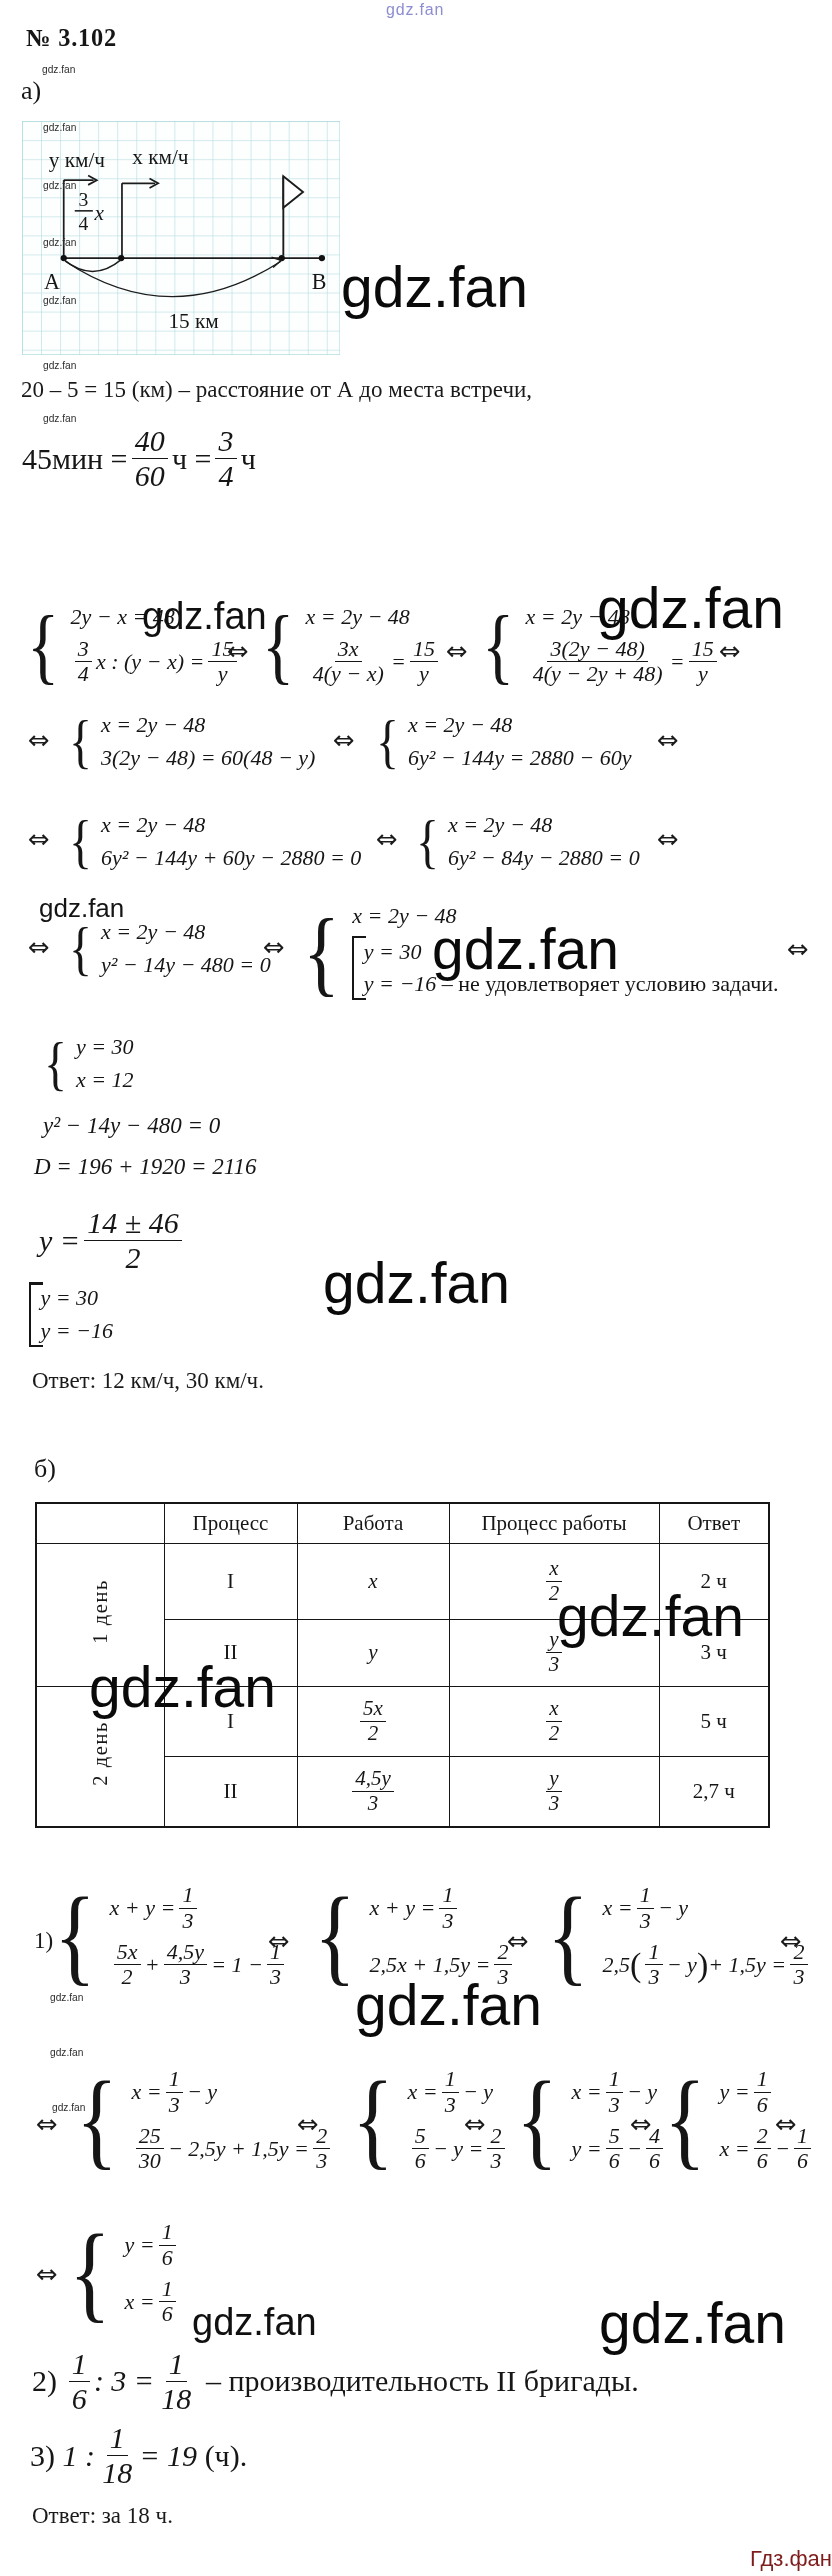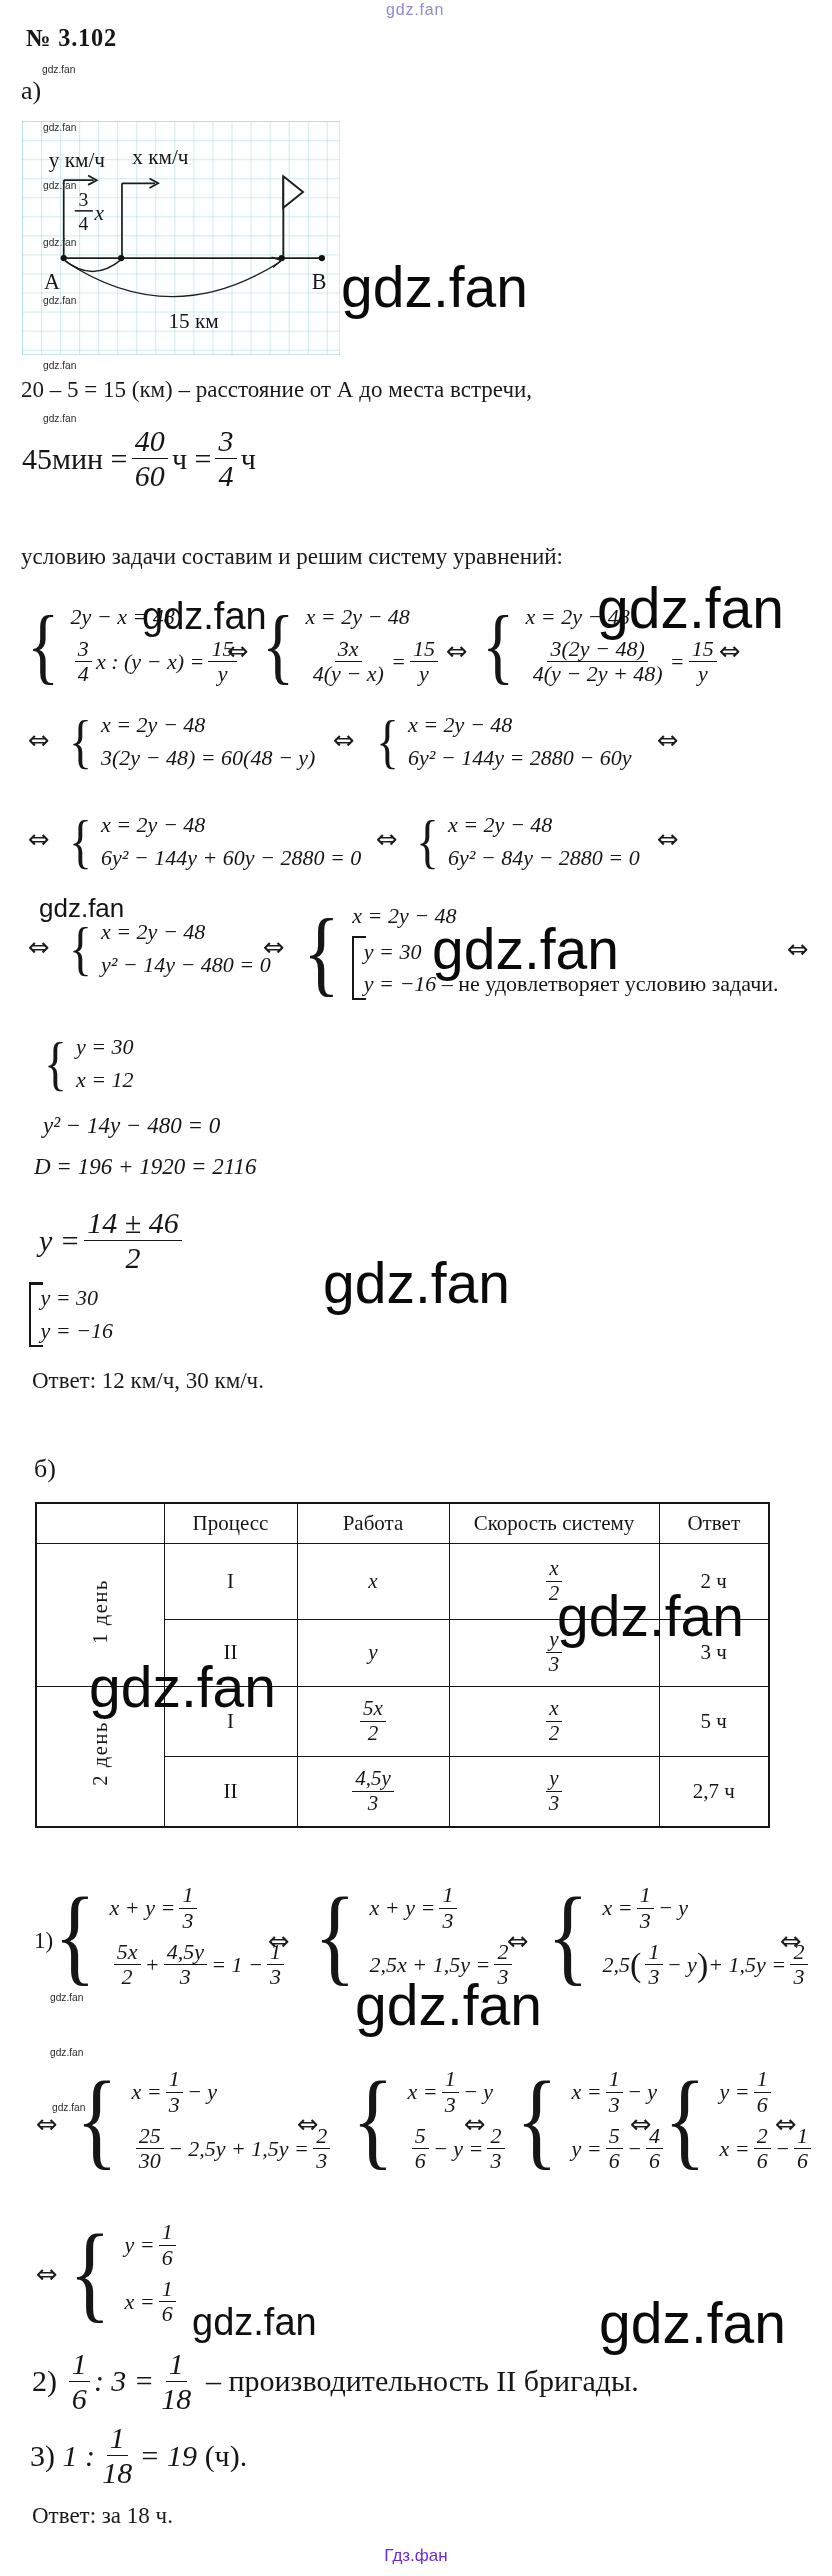--- a/index.html
+++ b/index.html
@@ -36,22 +36,22 @@
   .wm-33{font-size:26px;color:#141414}
   .wm-48{font-size:38px;color:#101010}
   .wm-72{font-size:57px;color:#0a0a0a}
   .wm-corner{font-size:16px;color:#8d8dd2;letter-spacing:0.8px}
   .btable{position:absolute;border-collapse:collapse;border:2.4px solid #161616}
   .btable td{border:1.6px solid #161616;text-align:center;vertical-align:middle;
              font-size:21px;color:#161616}
   .day-cell{width:128px}
   .day-label{writing-mode:vertical-rl;transform:rotate(180deg);font-size:20.5px;letter-spacing:1.6px;display:inline-block}
   .cellmath{display:flex;align-items:center;justify-content:center;font-style:italic;font-size:21px}
-  .footer{position:absolute;width:100%;text-align:center;font-family:"Liberation Sans",sans-serif;
-          font-size:17px;color:#6d28d9}
+  .footer{position:absolute;width:100%;text-align:right;font-family:"Liberation Sans",sans-serif;
+          font-size:22px;color:#7f1d1d}
   svg text{font-family:"Liberation Serif",serif;fill:#161616}
   .svgit{font-style:italic}
 </style>
 </head>
 <body>
 
 <div id="page">
 
   <div class="abs title" style="left:26px;top:24px">№ 3.102</div>
   <div class="wm wm-corner" style="left:386px;top:1.6px">gdz.fan</div>
@@ -99,21 +99,20 @@
   <div class="wm wm-xs" style="left:43px;top:123px">gdz.fan</div>
   <div class="wm wm-xs" style="left:43px;top:181px">gdz.fan</div>
   <div class="wm wm-xs" style="left:43px;top:238px">gdz.fan</div>
   <div class="wm wm-xs" style="left:43px;top:296px">gdz.fan</div>
   <div class="wm wm-72" style="left:341px;top:259px">gdz.fan</div>
   <div class="wm wm-xs" style="left:43px;top:361px">gdz.fan</div>
 
   <div class="abs text" style="left:21px;top:377px">20 – 5 = 15 (км) – расстояние от А до места встречи,</div>
   <div class="wm wm-xs" style="left:43px;top:414px">gdz.fan</div>
   <div class="abs mrow" style="left:22px;top:430px;height:57px"><span class="ut">45мин =</span><span class="frac"><span class="fn">40</span><span class="fd">60</span></span><span class="ut">ч =</span><span class="frac"><span class="fn">3</span><span class="fd">4</span></span><span class="ut">ч</span></div>
-  <div class="abs text" style="left:21px;top:544px">условию задачи составим и решим систему уравнений:</div>
 
   <div class="system" style="left:27px;top:601px">
     <span class="sbrace" style="font-size: 84px;">{</span>
     <div class="sysbody">
       <div class="sysline"><span class="mt">2y − x = 48</span></div>
       <div class="sysline"><span class="frac"><span class="fn">3</span><span class="fd">4</span></span><span class="mt">x : (y − x) =</span><span class="frac"><span class="fn">15</span><span class="fd">y</span></span></div>
     </div>
   </div>
   <span class="arrow" style="left:227px;top:638px">⇔</span>
   <div class="system" style="left:262px;top:601px">
@@ -219,21 +218,21 @@
         <col style="width:133px">
         <col style="width:152px">
       <col style="width:210px">
         <col style="width:110px">
     </colgroup>
     <tbody>
         <tr style="height:40px">
       <td></td>
       <td>Процесс</td>
       <td>Работа</td>
-      <td>Скорость систему</td>
+      <td>Процесс работы</td>
       <td>Ответ</td>
     </tr>
     <tr style="height:76px">
       <td rowspan="2" class="day-cell"><span class="day-label">1 день</span></td>
       <td>I</td>
       <td>
             <div class="cellmath">
               <span class="mt">x</span>
             </div>
           </td>

